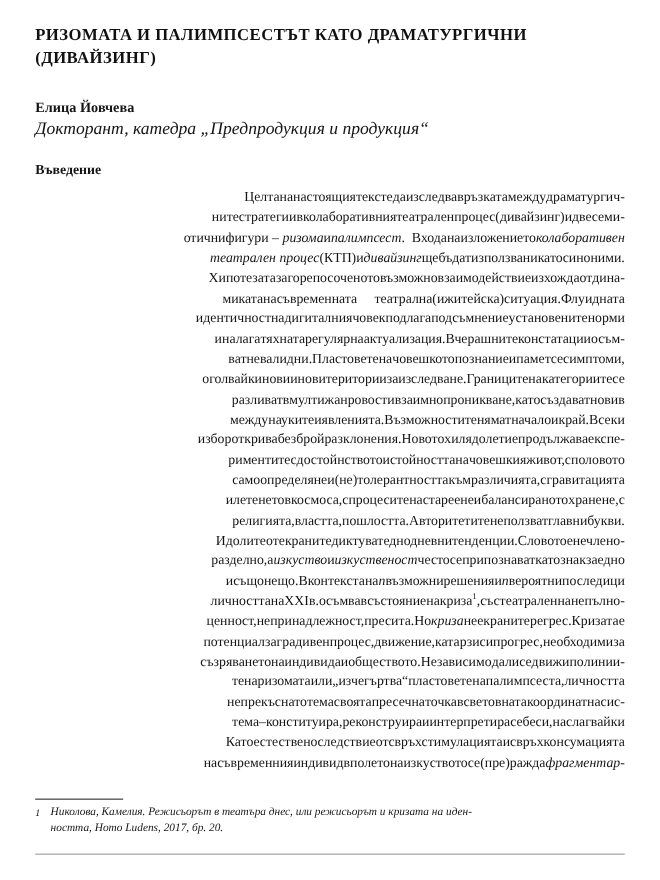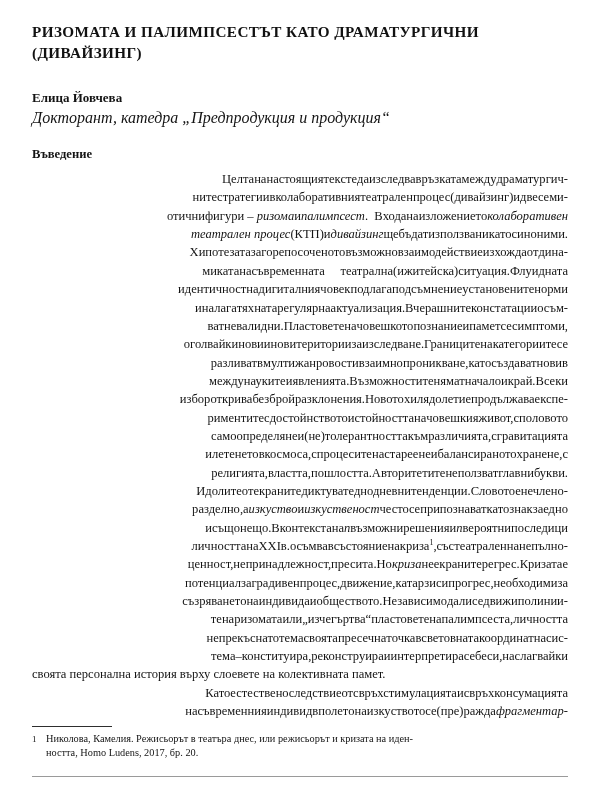--- a/index.html
+++ b/index.html
@@ -98,20 +98,21 @@
   .footnote-rule {
     width: 80px;
     height: 1px;
     background: #2e2e2e;
     margin: 0 0 5px 0;
   }
   .footnote {
     font-size: 10.3px;
     line-height: 14px;
     display: block;
+    font-style: italic;
   }
   .footnote .fn-num {
     display: inline-block;
     width: 14px;
     font-size: 9px;
     vertical-align: top;
   }
   .footnote .fn-body { display: inline; }
   .footnote .ln { display: block; white-space: nowrap; }
   .footnote .fn-first { padding-left: 0; }
@@ -466,21 +467,20 @@
           <span>тема</span>
           <span>–</span>
           <span>конституира,</span>
           <span>реконструира</span>
           <span>и</span>
           <span>интерпретира</span>
           <span>себе</span>
           <span>си,</span>
           <span>наслагвайки</span>
         </span>
-      <span class="ln">своята персонална история върху слоевете на колективната памет.</span>
     </p>
 
     <p>
       <span class="ln just">
           <span class="indent"></span>
           <span>Като</span>
           <span>естествено</span>
           <span>следствие</span>
           <span>от</span>
           <span>свръхстимулацията</span>

